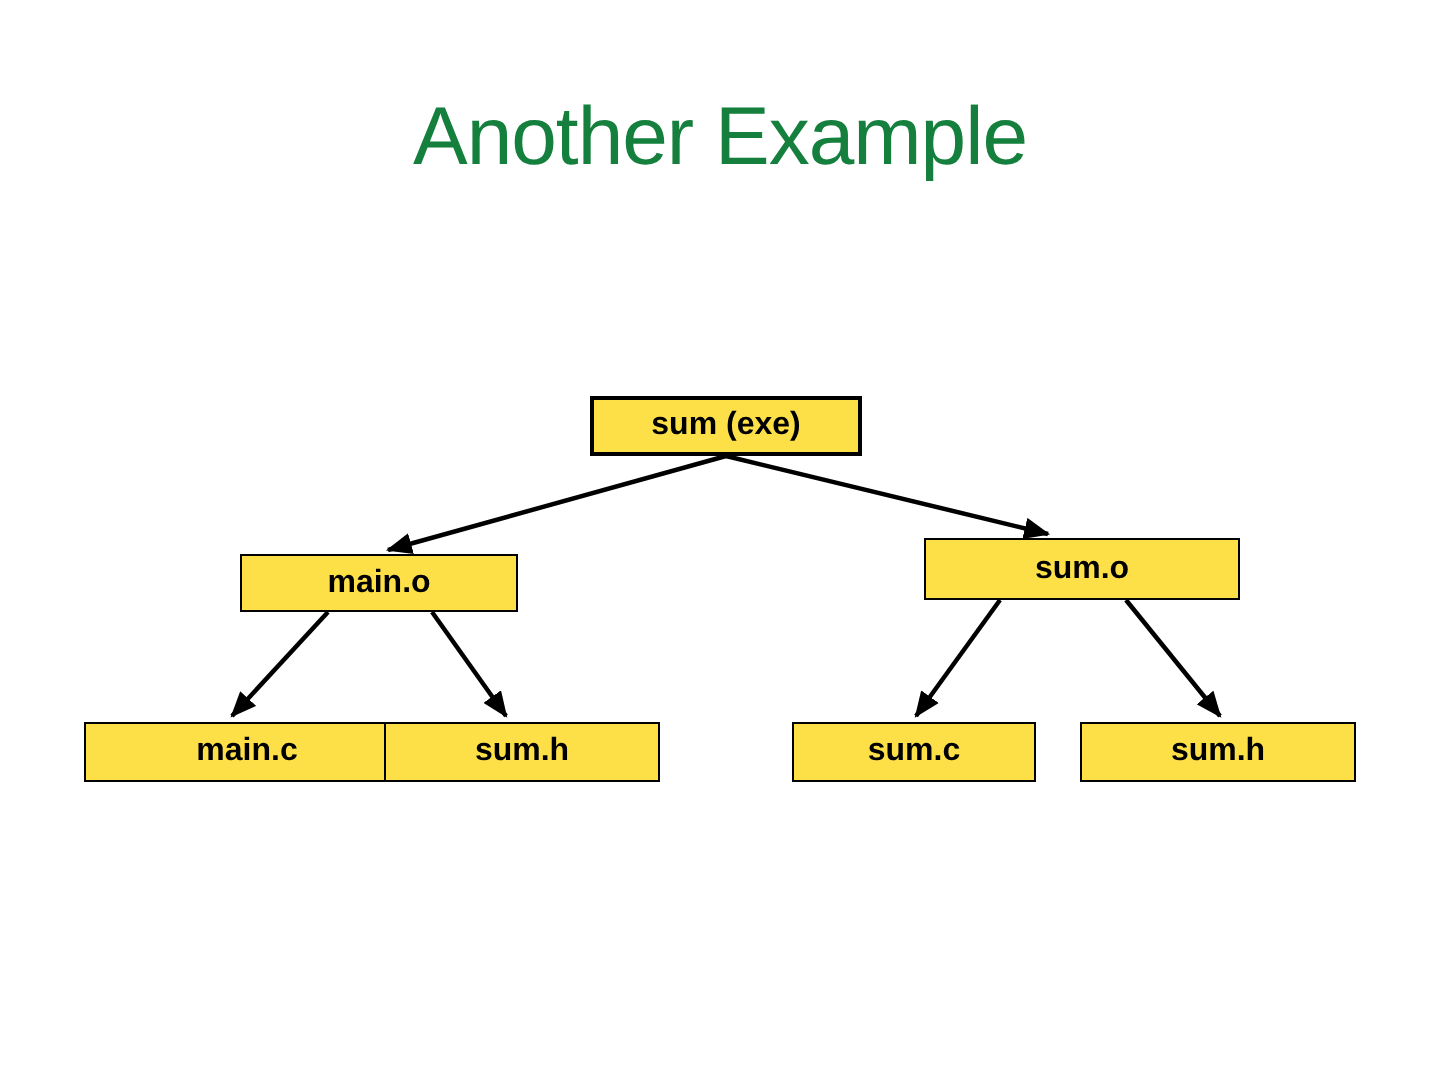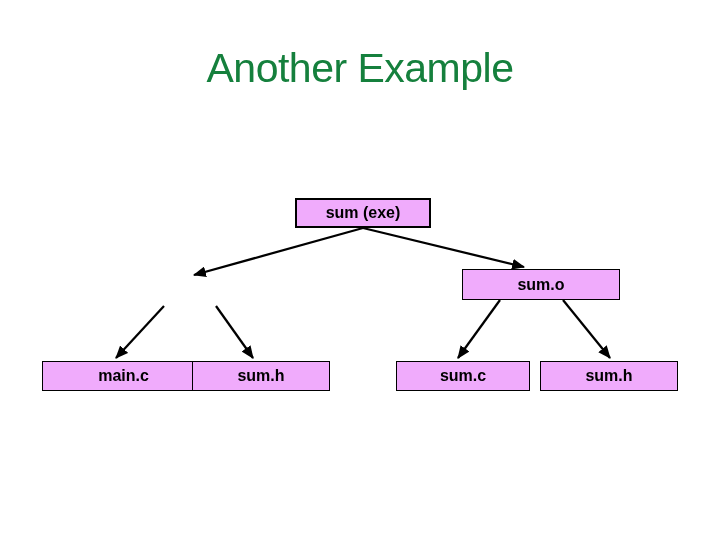--- a/index.html
+++ b/index.html
@@ -20,38 +20,38 @@
     text-align: center;
     font-size: 41px;
     font-weight: 400;
     letter-spacing: -0.5px;
     color: #15803d;
     line-height: 56px;
     white-space: nowrap;
   }
   .node {
     position: absolute;
-    background: #f0abfc;
+    background: #fde047;
     border: 2px solid #000000;
     box-sizing: border-box;
     display: flex;
     align-items: center;
     justify-content: center;
     font-size: 16px;
     font-weight: 700;
     color: #000000;
     white-space: nowrap;
   }
   .node.thin { border-width: 1.5px; }
   #node-sum-exe   { left: 295px; top: 198px; width: 136px; height: 30px; }
   #node-main-o    { left: 120px; top: 277px; width: 139px; height: 29px; }
   #node-sum-o     { left: 462px; top: 269px; width: 158px; height: 31px; }
   #node-main-c    { left: 42px;  top: 361px; width: 163px; height: 30px; }
   #node-sum-h-l   { left: 192px; top: 361px; width: 138px; height: 30px; }
-  #node-sum-c     { left: 396px; top: 361px; width: 134px; height: 30px; align-items: center; }
+  #node-sum-c     { left: 396px; top: 361px; width: 122px; height: 30px; align-items: center; }
   #node-sum-h-r   { left: 540px; top: 361px; width: 138px; height: 30px; }
   svg.edges {
     position: absolute; left: 0; top: 0;
     width: 720px; height: 540px;
     pointer-events: none;
   }
   svg.edges line {
     stroke: #000000;
     stroke-width: 2.25;
   }
@@ -61,20 +61,23 @@
 <body>
 
 <div class="slide">
 
   <div class="slide-title">Another Example</div>
 
   <div class="node" id="node-sum-exe">
     <span>sum (exe)</span>
   </div>
 
+  <div class="node thin" id="node-main-o">
+    <span>main.o</span>
+  </div>
 
   <div class="node thin" id="node-sum-o">
     <span>sum.o</span>
   </div>
 
   <div class="node thin" id="node-main-c">
     <span>main.c</span>
   </div>
 
   <div class="node thin" id="node-sum-h-l">

